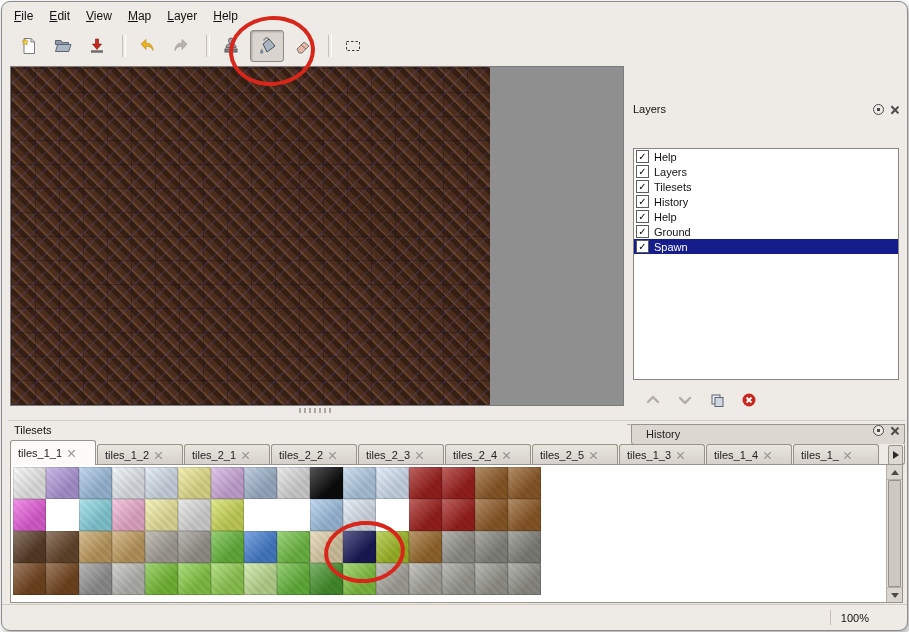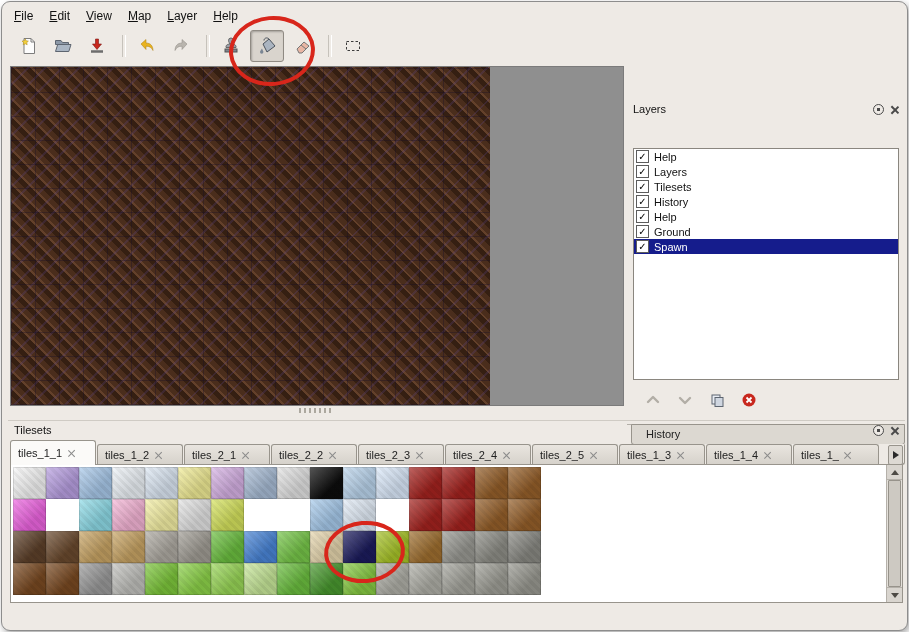--- a/index.html
+++ b/index.html
@@ -385,16 +385,20 @@
           <span class="arr-up"></span>
         </div>
         <div class="sthumb"></div>
         <div class="sbtn bottom">
           <span class="arr-down"></span>
         </div>
       </div>
     </div>
   </div>
 
+  <div class="statusbar">
+    <span class="status-sep"></span>
+    <span>100%</span>
+  </div>
 
 <div class="anno" style="left: 227px; top: 14px; width: 78px; height: 62px; border-color: rgb(216, 38, 27);"></div>
     <div class="anno" style="left: 322px; top: 519px; width: 73px; height: 54px; border-color: rgb(216, 38, 27);"></div>
   </div>
 
 </body></html>

